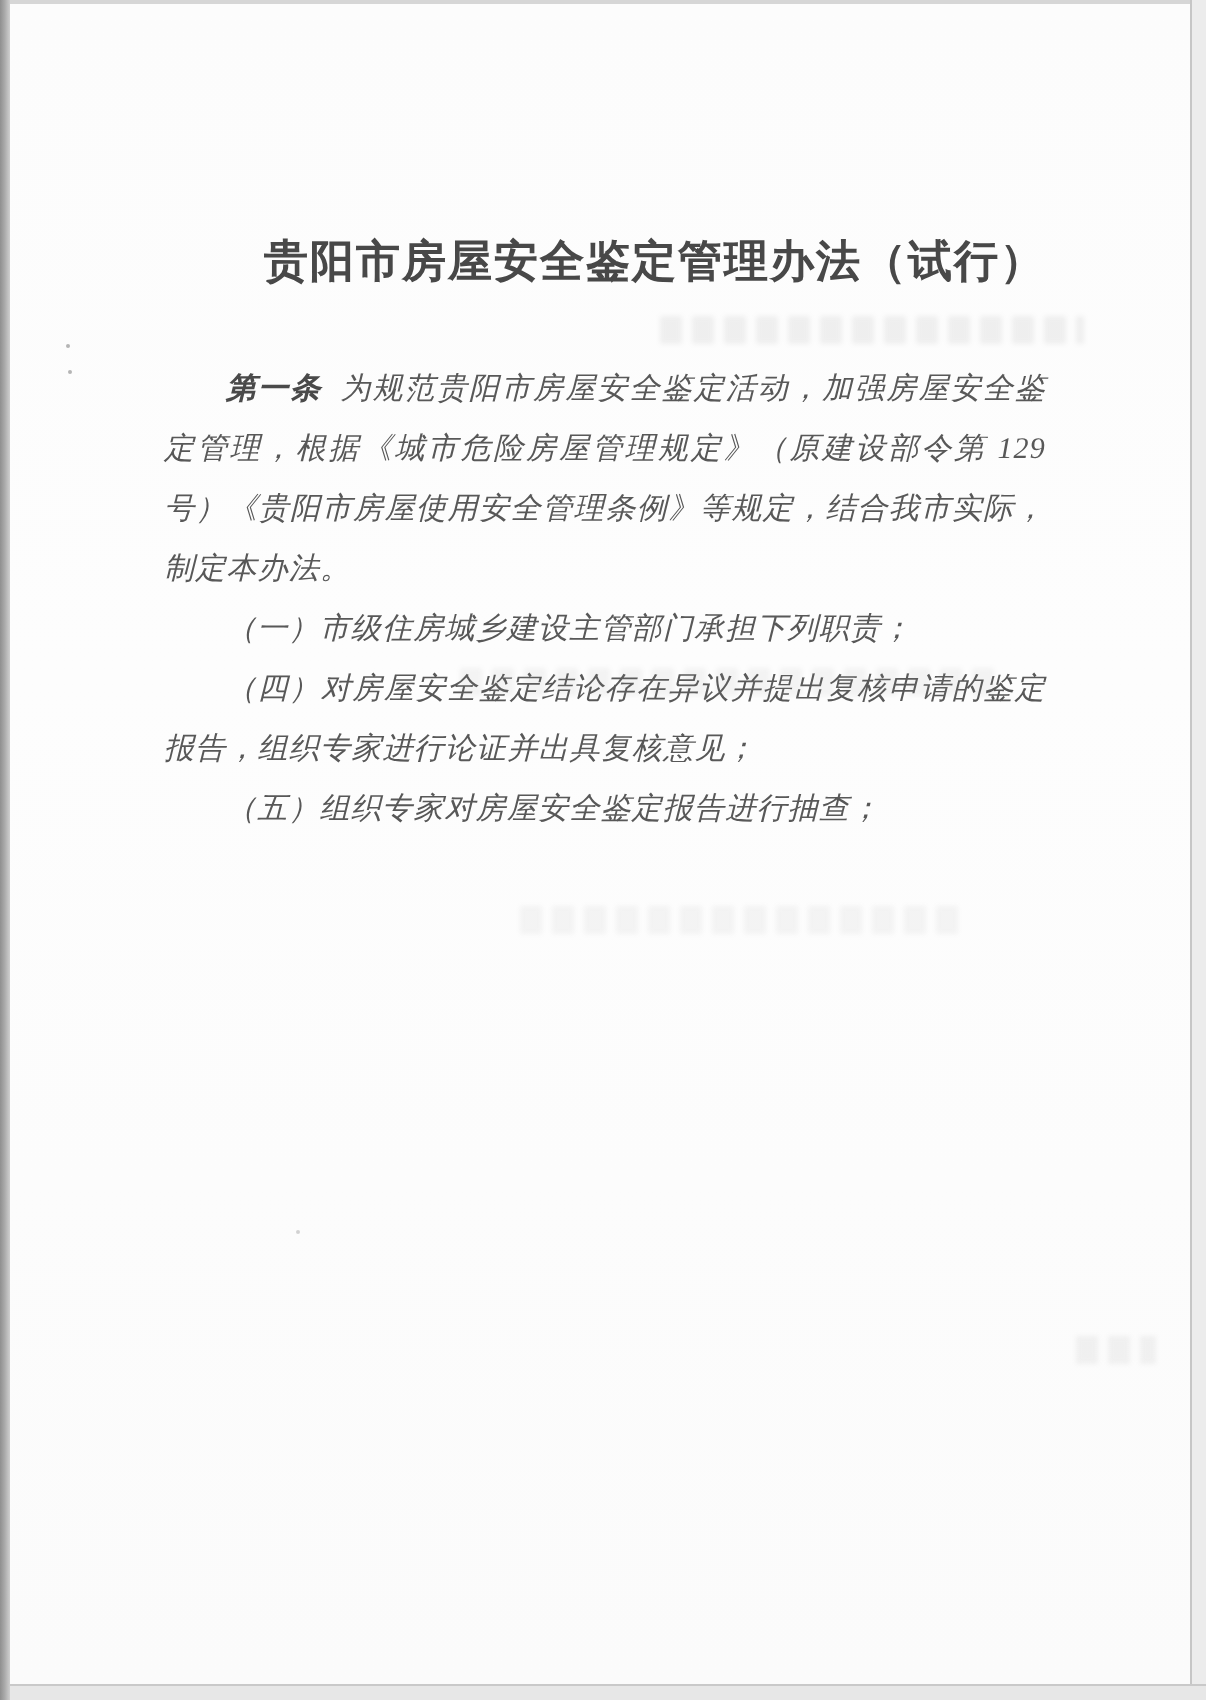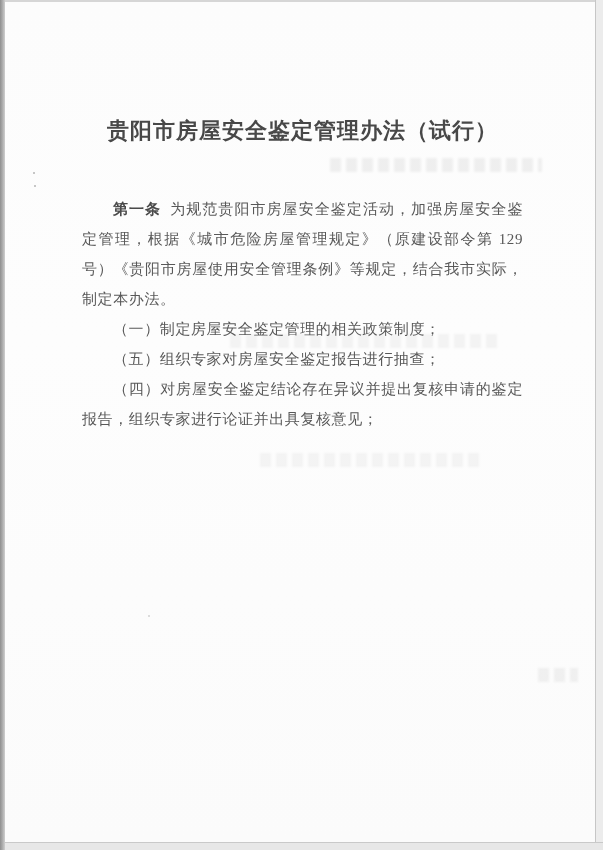--- a/index.html
+++ b/index.html
@@ -50,30 +50,31 @@
     position: absolute;
     left: 5px; top: 2px;
     width: 591px; height: 841px;
     background: linear-gradient(180deg, #fcfcfc 0%, #fdfdfd 40%, #fbfbfb 100%);
     box-sizing: border-box;
     padding: 114px 73px 0 77px;
     z-index: 1;
   }
   .doc-title {
     margin: 0;
-    text-align: center;
+    text-align: right;
     font-size: 22px;
     font-weight: bold;
     letter-spacing: 1px;
     line-height: 30px;
     color: #484848;
     white-space: nowrap;
   }
   .doc-body {
-    margin-top: 48px;
+    margin-top: 34px;
+    font-style: italic;
   }
   .para {
     margin: 0;
     font-size: 15px;
     letter-spacing: 0.6px;
     line-height: 30px;
     color: #585858;
     text-align: justify;
     text-indent: 31px;
   }
@@ -122,27 +123,27 @@
 
 <div class="paper">
   <h1 class="doc-title">贵阳市房屋安全鉴定管理办法（试行）</h1>
 
   <div class="doc-body" id="doc-body">
   <p class="para"><span class="lead">第一条</span><span class="ptext">为规范贵阳市房屋安全鉴定活动，加强房屋安全鉴定管理，根据《城市危险房屋管理规定》（原建设部令第 129 号）《贵阳市房屋使用安全管理条例》等规定，结合我市实际，制定本办法。</span></p>
 
 
 
 
-  <p class="para"><span class="ptext">（一）制定房屋安全鉴定管理的相关政策制度；</span></p>
+  <p class="para"><span class="ptext">（一）市级住房城乡建设主管部门承担下列职责；</span></p>
 
 
 
+  <p class="para"><span class="ptext">（四）对房屋安全鉴定结论存在异议并提出复核申请的鉴定报告，组织专家进行论证并出具复核意见；</span></p>
+
   <p class="para"><span class="ptext">（五）组织专家对房屋安全鉴定报告进行抽查；</span></p>
-
-  <p class="para"><span class="ptext">（四）对房屋安全鉴定结论存在异议并提出复核申请的鉴定报告，组织专家进行论证并出具复核意见；</span></p>
 
 </div>
 
   <div class="bleed bleed-1"></div>
   <div class="bleed bleed-2"></div>
   <div class="bleed bleed-3"></div>
   <div class="bleed bleed-4"></div>
   <div class="speck speck-1"></div>
   <div class="speck speck-2"></div>
   <div class="speck speck-3"></div>

